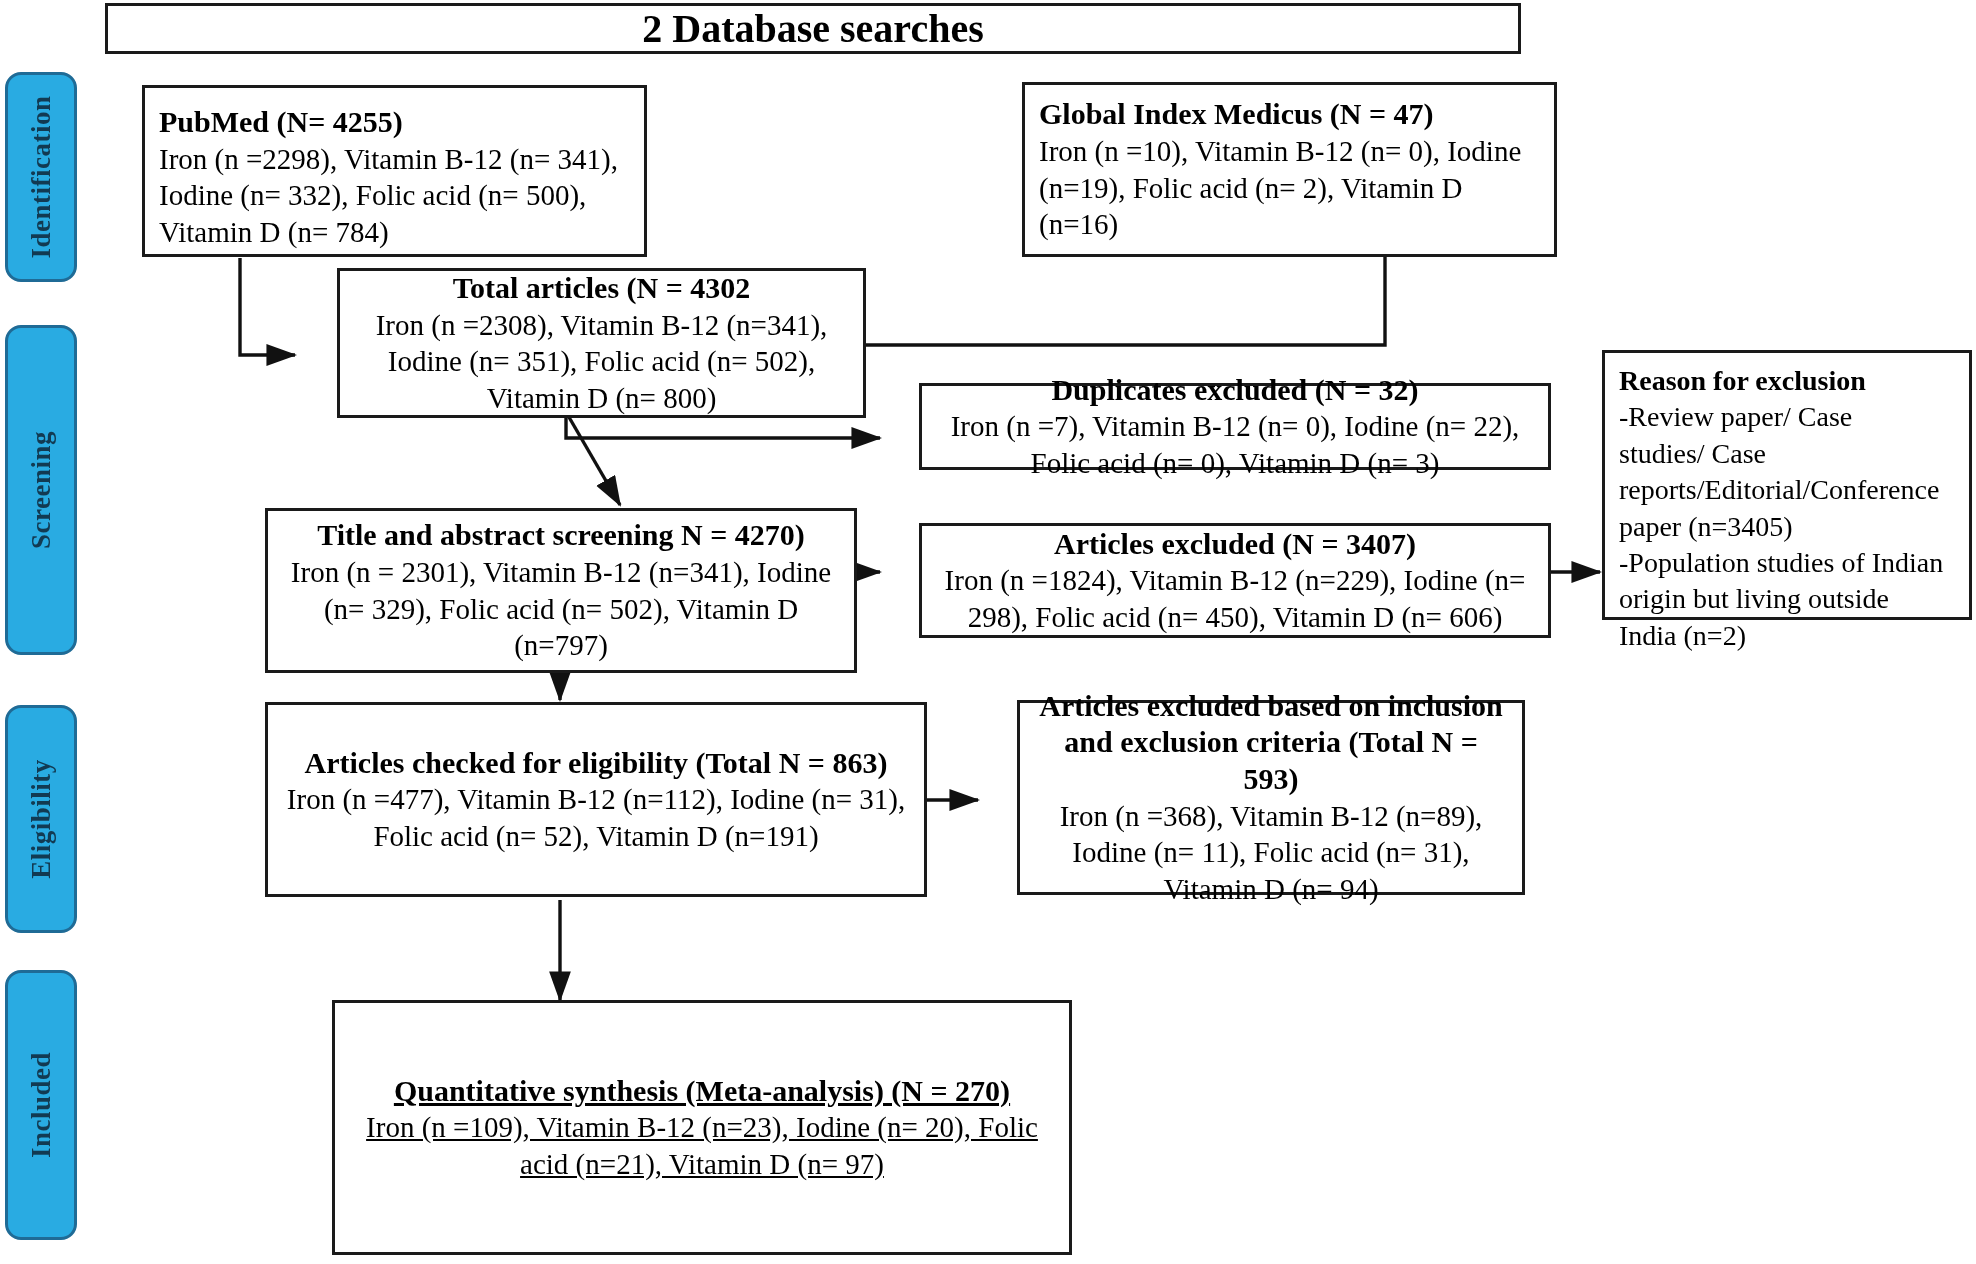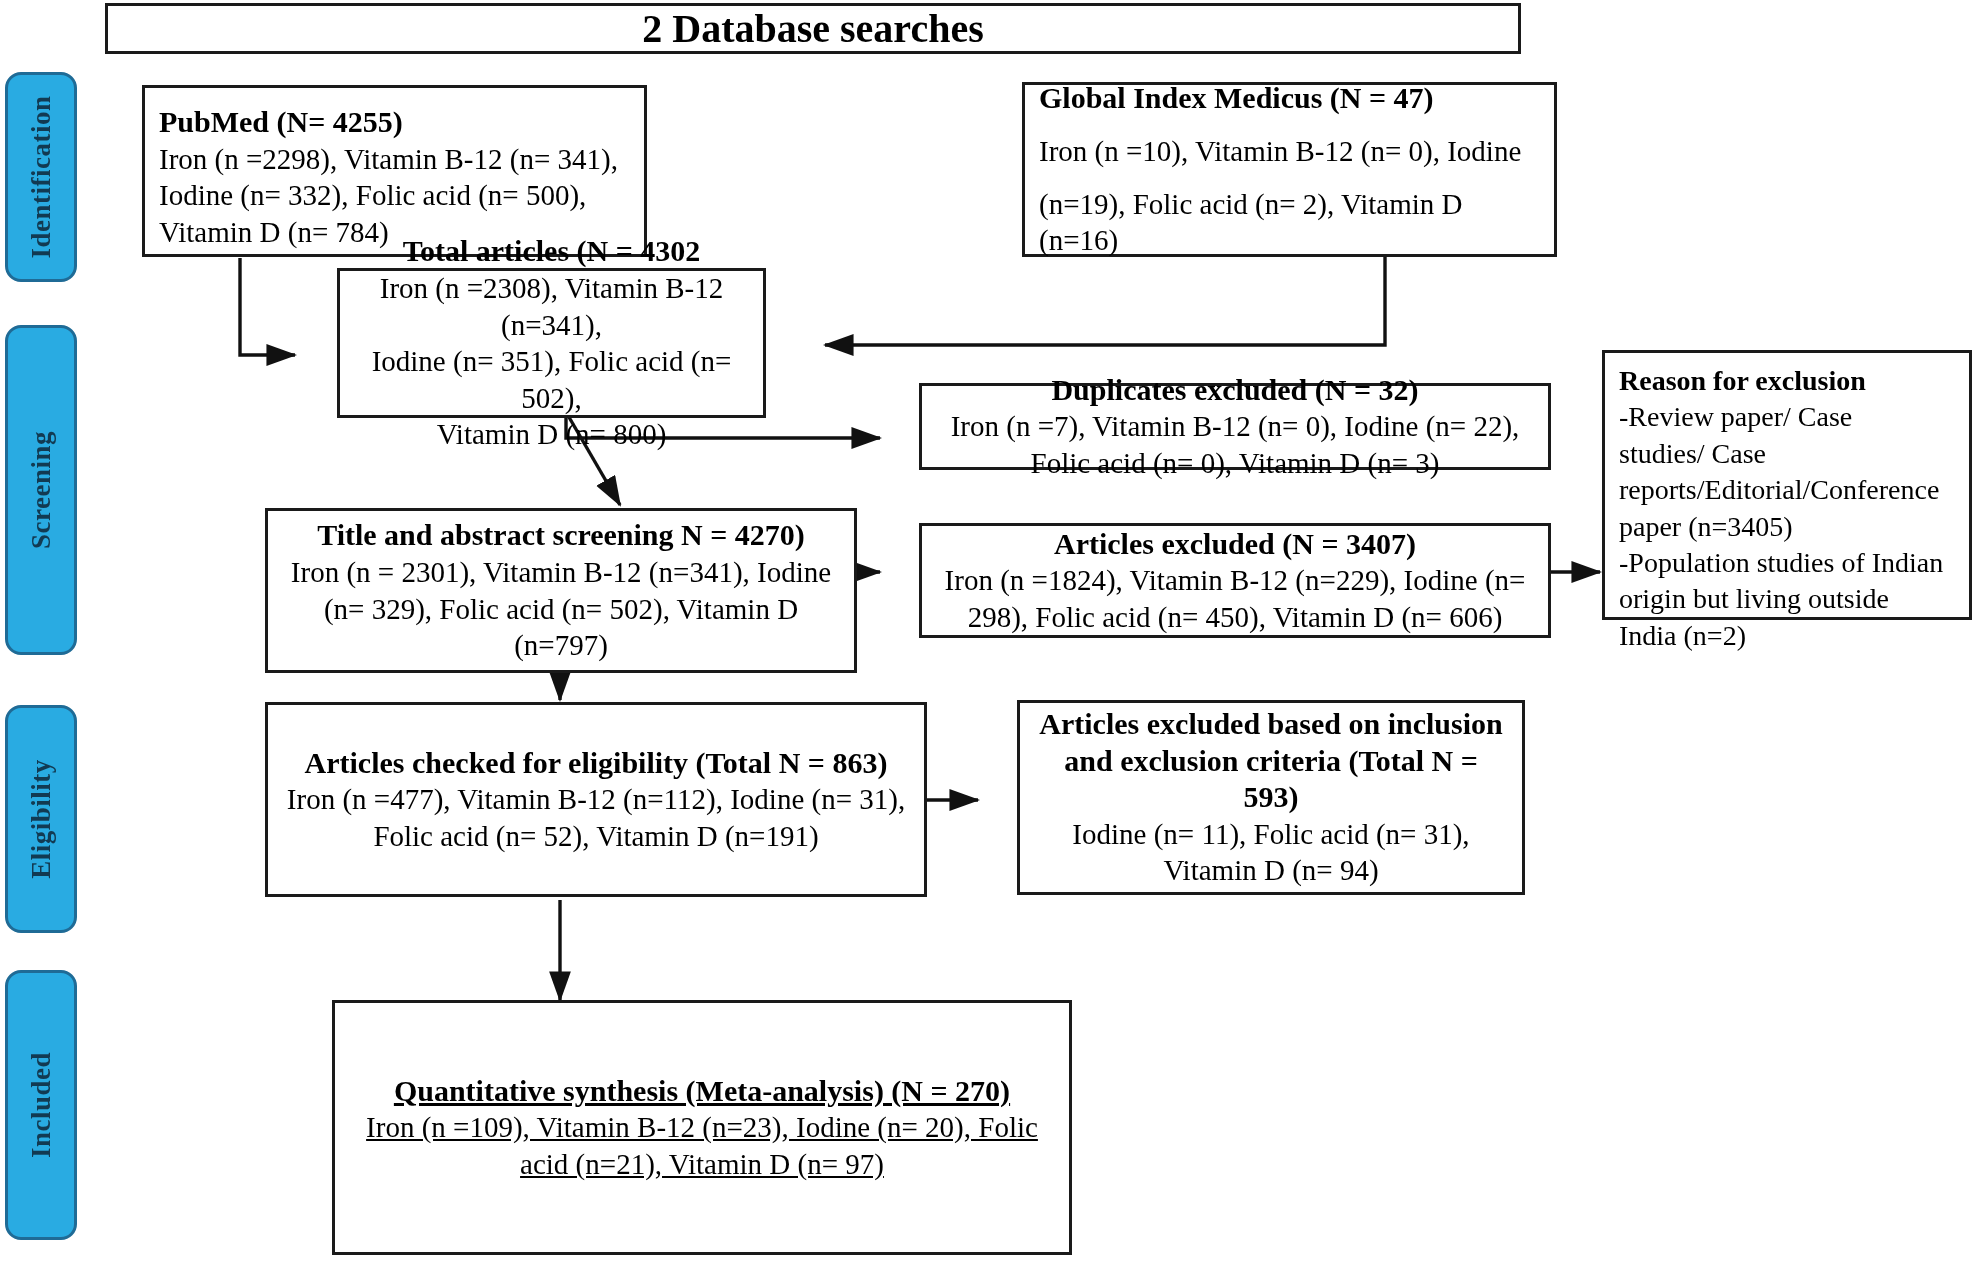--- a/index.html
+++ b/index.html
@@ -153,27 +153,27 @@
     <span class="lab">Included</span>
   </div>
 
   <div class="node left pad-lr" style="left:105px; top:85px; width:505px; height:172px; justify-content:flex-start; padding-top:16px;">
     <div class="ttl t-head">PubMed (N= 4255)</div>
     <div class="body t-body">Iron (n =2298), Vitamin B-12 (n= 341),</div>
     <div class="body t-body">Iodine (n= 332), Folic acid (n= 500),</div>
     <div class="body t-body">Vitamin D (n= 784)</div>
   </div>
 
-  <div class="node left pad-lr" style="left:985px; top:82px; width:535px; height:175px; justify-content:center;gap:16px;">
+  <div class="node left pad-lr" style="left:985px; top:82px; width:535px; height:175px; justify-content:center;">
     <div class="ttl t-head">Global Index Medicus (N = 47)</div>
     <div class="body t-body">Iron (n =10), Vitamin B-12 (n= 0), Iodine</div>
     <div class="body t-body">(n=19), Folic acid (n= 2), Vitamin D (n=16)</div>
   </div>
 
-  <div class="node center pad-lr" style="left:300px; top:268px; width:429px; height:150px;">
+  <div class="node center pad-lr" style="left:300px; top:268px; width:529px; height:150px;">
     <div class="ttl t-head">Total articles (N = 4302</div>
     <div class="body t-body">Iron (n =2308), Vitamin B-12 (n=341),</div>
     <div class="body t-body">Iodine (n= 351), Folic acid (n= 502),</div>
     <div class="body t-body">Vitamin D (n= 800)</div>
   </div>
 
   <div class="node center pad-lr" style="left:882px; top:383px; width:632px; height:87px;">
     <div class="ttl t-head">Duplicates excluded (N = 32)</div>
     <div class="body t-body">Iron (n =7), Vitamin B-12 (n= 0), Iodine (n= 22),</div>
     <div class="body t-body">Folic acid (n= 0), Vitamin D (n= 3)</div>
@@ -205,20 +205,21 @@
 
   <div class="node center pad-lr" style="left:228px; top:702px; width:662px; height:195px;">
     <div class="ttl t-head">Articles checked for eligibility (Total N = 863)</div>
     <div class="body t-body">Iron (n =477), Vitamin B-12 (n=112), Iodine (n= 31),</div>
     <div class="body t-body">Folic acid (n= 52), Vitamin D (n=191)</div>
   </div>
 
   <div class="node center pad-lr" style="left:980px; top:700px; width:508px; height:195px;">
     <div class="ttl t-head">Articles excluded based on inclusion</div>
     <div class="ttl t-head">and exclusion criteria (Total N = 593)</div>
+    <div class="body t-body">Iron (n =368), Vitamin B-12 (n=89),</div>
     <div class="body t-body">Iodine (n= 11), Folic acid (n= 31),</div>
     <div class="body t-body">Vitamin D (n= 94)</div>
   </div>
 
   <div class="node center pad-lr" style="left:295px; top:1000px; width:740px; height:255px;text-decoration:underline;">
     <div class="ttl t-head">Quantitative synthesis (Meta-analysis) (N = 270)</div>
     <div class="body t-body">Iron (n =109), Vitamin B-12 (n=23), Iodine (n= 20), Folic</div>
     <div class="body t-body">acid (n=21), Vitamin D (n= 97)</div>
   </div>
 

